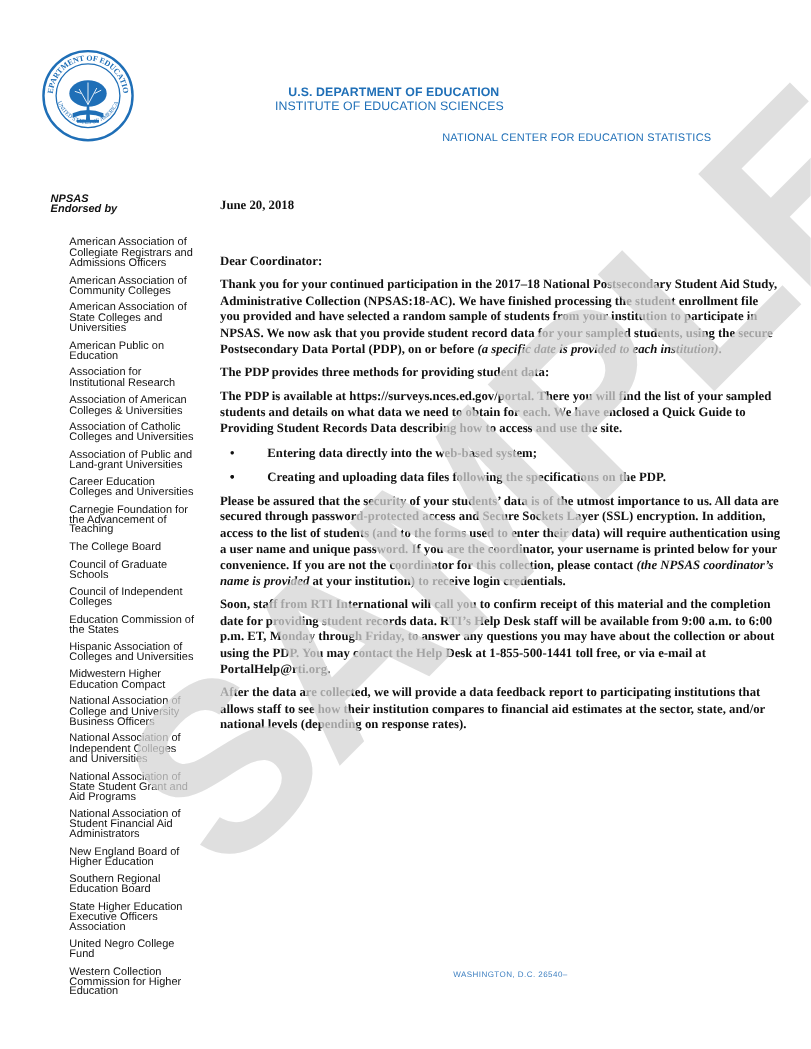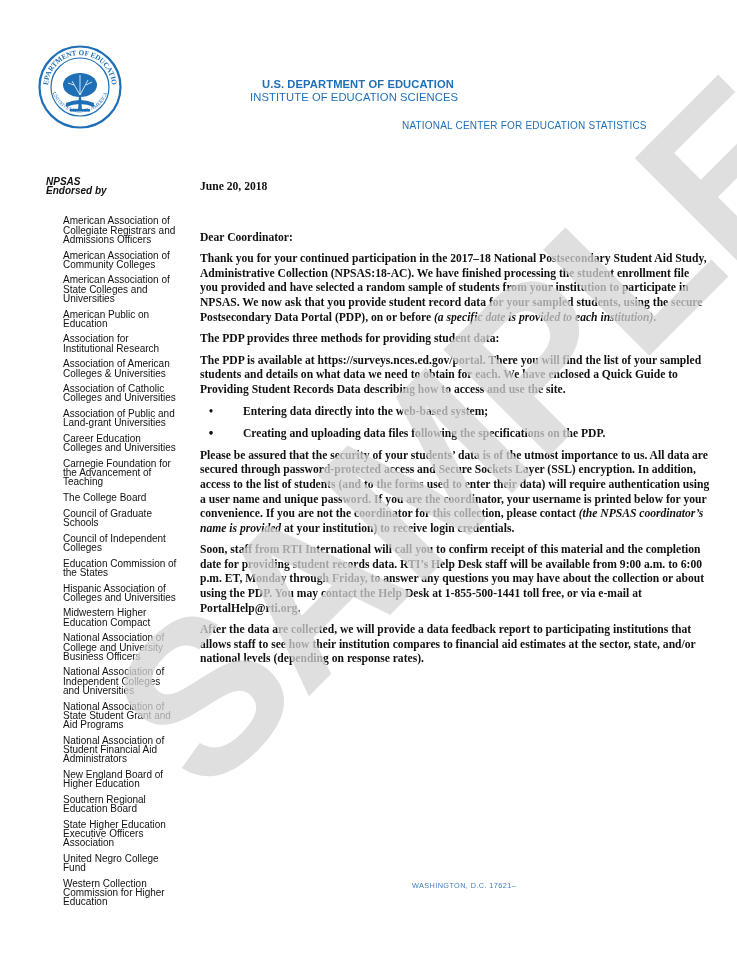--- a/index.html
+++ b/index.html
@@ -101,17 +101,17 @@
   <ul class="bullets">
     <li><span class="dot">•</span><span>Entering data directly into the web-based system;</span></li>
     <li><span class="dot">•</span></li>
     <li><span class="dot">•</span><span>Creating and uploading data files following the specifications on the PDP.</span></li>
   </ul>
   <p class="p"><span>Please be assured that the security of your students’ data is of the utmost importance to us. All data are secured through password-protected access and Secure Sockets Layer (SSL) encryption. In addition, access to the list of students (and to the forms used to enter their data) will require authentication using a user name and unique password. If you are the coordinator, your username is printed below for your convenience. If you are not the coordinator for this collection, please contact </span><i>(the NPSAS coordinator’s name is provided</i><span> at your institution) to receive login credentials.</span></p>
   <p class="p">Soon, staff from RTI International will call you to confirm receipt of this material and the completion date for providing student records data. RTI’s Help Desk staff will be available from 9:00 a.m. to 6:00 p.m. ET, Monday through Friday, to answer any questions you may have about the collection or about using the PDP. You may contact the Help Desk at 1-855-500-1441 toll free, or via e-mail at PortalHelp@rti.org.</p>
   <p class="p">After the data are collected, we will provide a data feedback report to participating institutions that allows staff to see how their institution compares to financial aid estimates at the sector, state, and/or national levels (depending on response rates).</p>
 </div>
 
-<div class="footer">WASHINGTON, D.C. 17621–</div>
+<div class="footer">WASHINGTON, D.C. 26540–</div>
 
 <svg class="watermark" viewBox="0 0 737 954">
   <text class="wm-text" x="205" y="800" transform="rotate(-45 205 800)">SAMPLE</text>
 </svg>
 
 </body></html>

